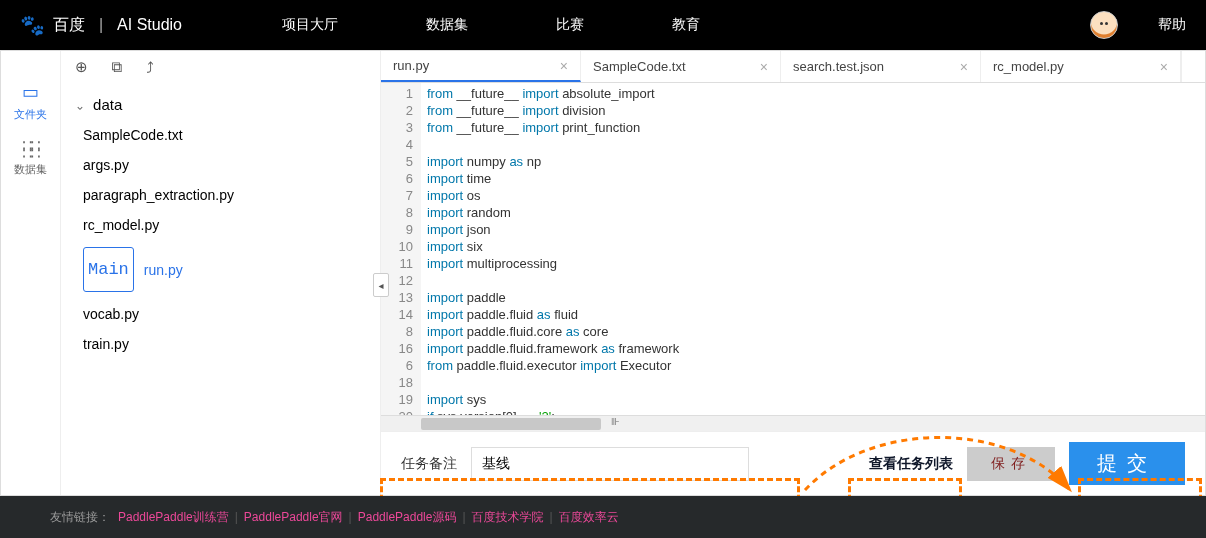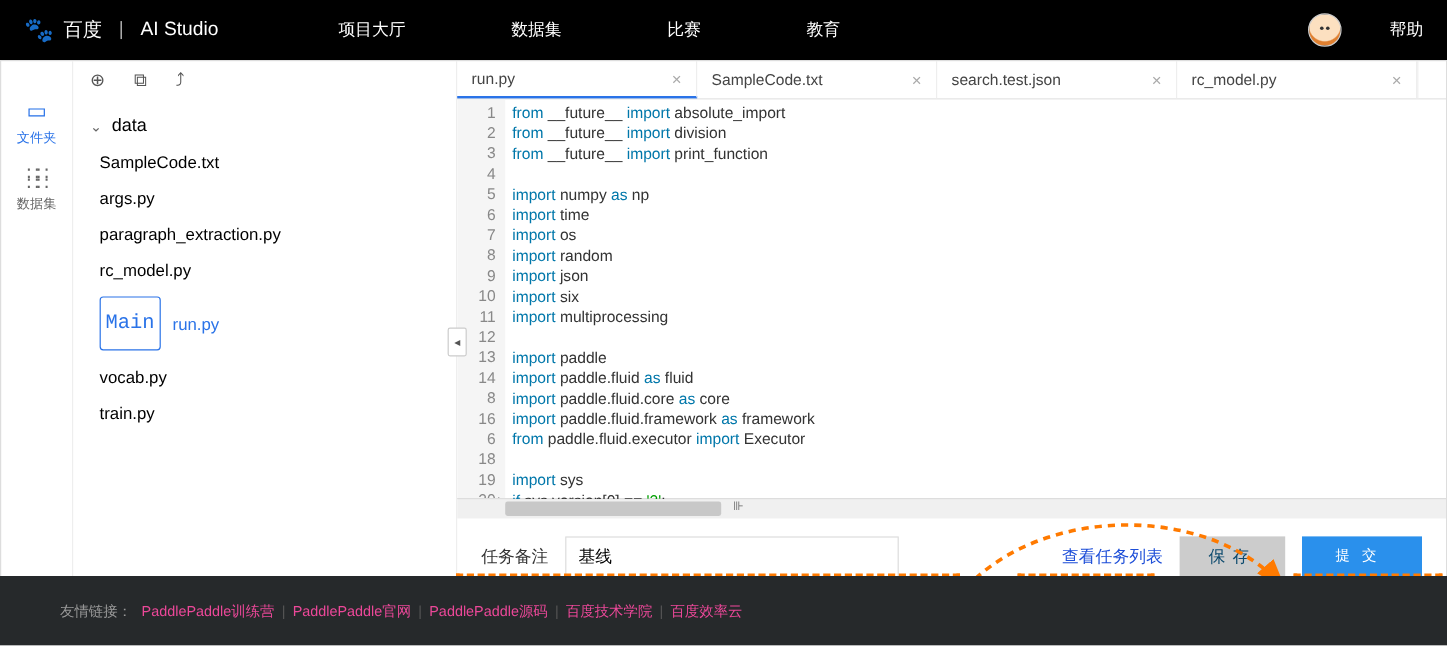--- a/index.html
+++ b/index.html
@@ -50,32 +50,32 @@
   .hscroll { height:16px; background:#f0f0f0; border-top:1px solid #ddd; position:relative;}
   .hscroll-thumb { position:absolute; left:40px; top:2px; height:12px; width:180px; background:#c8c8c8; border-radius:2px;}
   .hscroll::before { content:'◂'; position:absolute; left:44px; top:0; font-size:10px; color:#666;}
   .hscroll-marker { position:absolute; left:230px; top:0; height:16px; font-size:10px; color:#666;}
 
   .collapse-handle { position:absolute; left:-8px; top:50%; width:16px; height:24px; background:#fff; border:1px solid #ccc; border-radius:2px; font-size:10px; display:flex; align-items:center; justify-content:center; cursor:pointer; color:#555;}
 
   .bottombar { height: 64px; display:flex; align-items:center; padding: 0 20px; gap: 14px; border-top:1px solid #eee; }
   .bottombar-label { font-size: 14px; color:#333; }
   .bottombar input { height:34px; width:278px; border:1px solid #ddd; padding:0 10px; font-size:14px; }
-  .btn-link { color:#1d4ed8; font-size:14px; cursor:pointer; }
-  .btn-save { background:#ccc; color:#0c4a6e; padding:8px 24px; font-size:14px; border:none; cursor:pointer; letter-spacing:6px;}
-  .btn-submit { background:#2a90ec; color:#fff; padding:8px 28px; font-size:12px; border:none; cursor:pointer; letter-spacing:10px;}
+  .btn-link { color:#0f172a; font-size:14px; cursor:pointer;font-weight:bold; }
+  .btn-save { background:#ccc; color:#7f1d1d; padding:8px 24px; font-size:14px; border:none; cursor:pointer; letter-spacing:6px;}
+  .btn-submit { background:#2a90ec; color:#fff; padding:8px 28px; font-size:20px; border:none; cursor:pointer; letter-spacing:10px;}
   .spacer { flex:1; }
   
   .highlight-box { position:absolute; border:3px dashed #ff7a00; pointer-events:none; }
   .hb1 { left:380px; top:478px; width:420px; height:56px; }
   .hb2 { left:848px; top:478px; width:114px; height:56px; }
   .hb3 { left:1078px; top:478px; width:124px; height:56px; }
   .arrow-svg { position:absolute; left:790px; top:430px; width:300px; height:90px; pointer-events:none; }
 
-  .footer { position:absolute; bottom:0; left:0; right:0; height:58px; background:#26292b; color:#999; font-size:12px; display:flex; align-items:center; padding: 0 50px; gap:8px;}
+  .footer { position:absolute; bottom:0; left:0; right:0; height:42px; background:#26292b; color:#999; font-size:12px; display:flex; align-items:center; padding: 0 50px; gap:8px;}
   .footer a { color:#ec4899; text-decoration:none; cursor:pointer;}
   .footer .sep { color:#555; margin:0 6px; }
 </style>
 </head>
 <body>
 
 <div class="topbar">
   <div class="logo-wrap">
     <span class="logo-paw">🐾</span>
     <span>百度</span>

